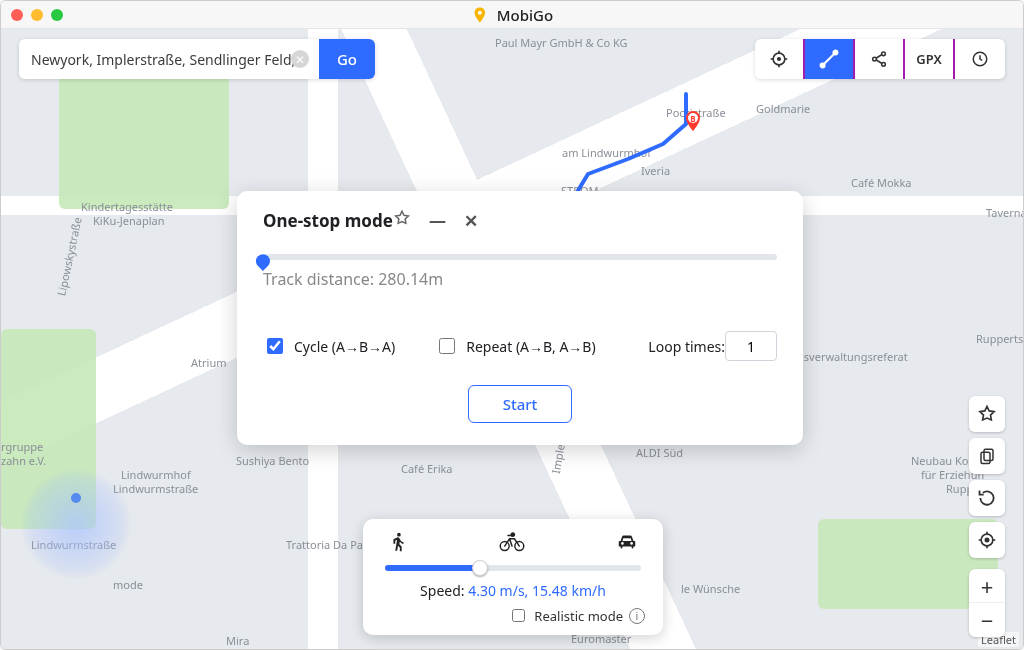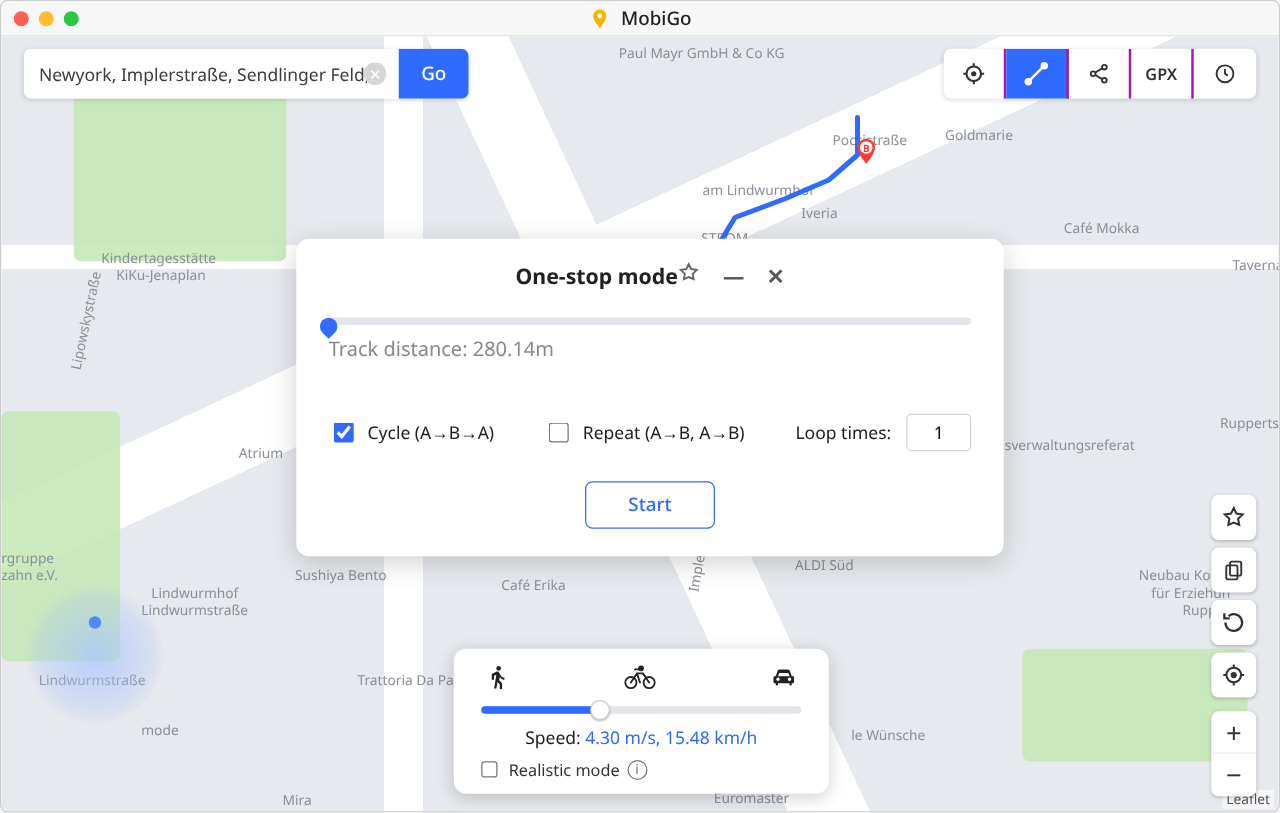--- a/index.html
+++ b/index.html
@@ -49,42 +49,42 @@
   .rightstack{position:absolute;right:18px;top:395px;display:flex;flex-direction:column;gap:6px}
   .rbox{width:36px;height:36px;background:#fff;border-radius:6px;box-shadow:0 1px 3px rgba(0,0,0,.2);display:flex;align-items:center;justify-content:center;cursor:pointer;font-size:18px;color:#333}
   .zoom{position:absolute;right:18px;bottom:12px;width:36px;background:#fff;border-radius:6px;box-shadow:0 1px 3px rgba(0,0,0,.2);overflow:hidden}
   .zoom .zb{height:34px;display:flex;align-items:center;justify-content:center;font-size:22px;font-weight:400;cursor:pointer;color:#333}
   .zoom .zb:first-child{border-bottom:1px solid #eee}
   
   .compass{position:absolute;left:20px;bottom:70px;width:110px;height:110px;border-radius:50%;background:radial-gradient(circle,#a9c4ff 0%,#9db9ff44 60%,#9db9ff00 72%);opacity:.75}
   .compass .center{position:absolute;left:50%;top:22%;width:10px;height:10px;border-radius:50%;background:#2f6bff;transform:translateX(-50%)}
   
   .panel{position:absolute;left:236px;top:190px;width:566px;background:#fff;border-radius:10px;box-shadow:0 5px 22px rgba(0,0,0,.18);padding:18px 26px 22px}
-  .panel-hdr{display:flex;align-items:center;justify-content:center;margin-bottom:18px}
+  .panel-hdr{display:flex;align-items:center;justify-content:flex-start;margin-bottom:18px}
   .panel-hdr h3{margin:0;font-size:17px;font-weight:700}
   .hdr-icons{display:flex;gap:18px;color:#555}
   .hdr-icons span{cursor:pointer;font-size:17px}
   .slider{position:relative;height:6px;background:#e2e5ea;border-radius:3px;margin:22px 0 8px}
   .slider .thumb{position:absolute;left:0;top:50%;transform:translate(-3px,-50%);width:14px;height:14px;border-radius:50% 50% 50% 0;background:var(--accent);rotate:-45deg}
   .metrics{display:flex;justify-content:space-between;font-size:16px;color:#888;margin-bottom:41px}
   .opts{display:flex;align-items:center;gap:40px;font-size:14px;margin-bottom:24px}
   .opts label{display:flex;align-items:center;gap:8px;cursor:pointer}
   .opts input[type=checkbox]{width:16px;height:16px;accent-color:var(--accent)}
-  .opts .loop{margin-left:auto;display:flex;align-items:center;gap:12px}
+  .opts .loop{margin-left:auto;display:flex;align-items:center;gap:0}
   .opts .loop input{width:52px;height:30px;text-align:center;border:1px solid var(--border);border-radius:4px;font-size:14px}
   .start{display:block;margin:0 auto;border:1.5px solid var(--accent);background:#fff;color:var(--accent);font-size:15px;font-weight:500;padding:8px 34px;border-radius:6px;cursor:pointer}
   
   .speed{position:absolute;left:362px;bottom:14px;width:300px;background:#fff;border-radius:10px;box-shadow:0 3px 14px rgba(0,0,0,.18);padding:12px 18px 10px}
   .modes{display:flex;justify-content:space-between;font-size:22px;color:#222;padding:0 6px}
   .speed .track{position:relative;height:6px;background:#e2e5ea;border-radius:3px;margin:12px 4px 10px}
   .speed .track .fill{position:absolute;left:0;top:0;bottom:0;width:37%;background:var(--accent);border-radius:3px}
   .speed .track .knob{position:absolute;left:37%;top:50%;transform:translate(-50%,-50%);width:16px;height:16px;border-radius:50%;background:#fff;border:1px solid #cfcfcf;box-shadow:0 1px 2px rgba(0,0,0,.3)}
   .speed .readout{text-align:center;font-size:14px}
   .speed .readout .val{color:var(--accent)}
-  .speed .realistic{display:flex;align-items:center;justify-content:flex-start;gap:6px;font-size:13px;margin-top:6px;color:#333}
+  .speed .realistic{display:flex;align-items:center;justify-content:flex-end;gap:6px;font-size:13px;margin-top:6px;color:#333}
   .speed .realistic .info{display:inline-flex;width:16px;height:16px;border:1.2px solid #777;border-radius:50%;align-items:center;justify-content:center;font-size:11px;color:#777}
   svg{display:block}
 </style>
 </head>
 <body>
 
 <div class="window">
   <div class="titlebar">
     <div class="tl-btns">
       <div class="tl-dot tl-red"></div>

